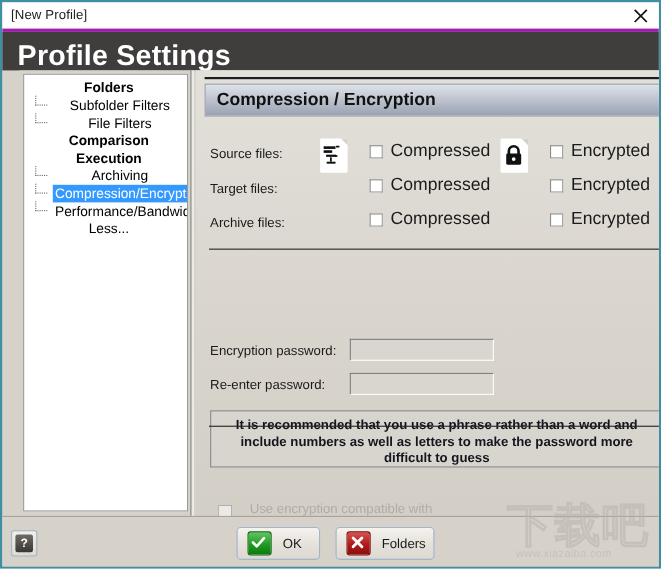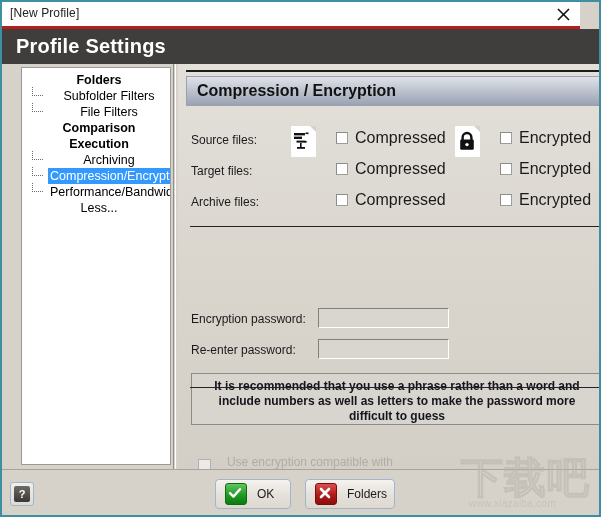--- a/index.html
+++ b/index.html
@@ -17,25 +17,24 @@
     height: 517px;
     box-sizing: border-box;
     border: 2px solid #3f8fa3;
     background: #d6d2ca;
     overflow: hidden;
   }
   
   #titlebar {
     position: absolute;
     left: 0; top: 0;
-    width: 537px;
+    width: 597px;
     height: 24px;
     background: #ffffff;
-    border-bottom: 3px solid #b91c1c;
-    padding-left: 41px;
+    border-bottom: 3px solid #a21caf;
   }
   #title-text {
     position: absolute;
     left: 8px; top: 4px;
     font-size: 12px;
     color: #222222;
     letter-spacing: 0.1px;
   }
   #close-btn {
     position: absolute;
@@ -52,21 +51,21 @@
   #app-header {
     position: absolute;
     left: 0; top: 27px;
     width: 597px;
     height: 35px;
     background: #403e3d;
   }
   #app-header-title {
     position: absolute;
     left: 14px; top: 6px;
-    font-size: 20px;
+    font-size: 26px;
     font-weight: bold;
     color: #ffffff;
     letter-spacing: 0.2px;
   }
 
   
   #content {
     position: absolute;
     left: 16px; top: 62px;
     width: 597px;

